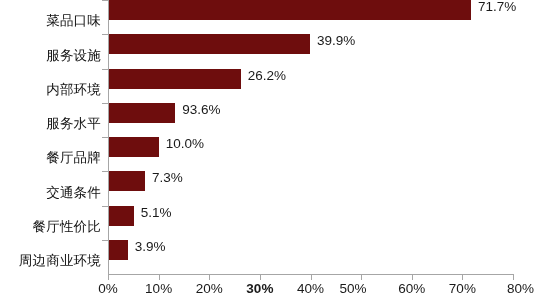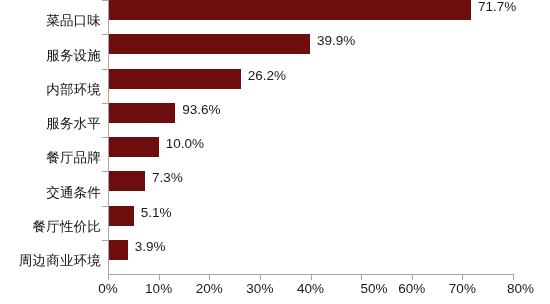--- a/index.html
+++ b/index.html
@@ -229,21 +229,21 @@
       <div class="x-tick" style="left: 310.5px;"></div>
       <div class="x-tick" style="left: 361.125px;"></div>
       <div class="x-tick" style="left: 411.75px;"></div>
       <div class="x-tick" style="left: 462.375px;"></div>
       <div class="x-tick" style="left: 513px;"></div>
     </div>
   <div class="x-labels">
       <div class="x-label" style="left: 108px;">0%</div>
       <div class="x-label" style="left: 158.625px;">10%</div>
       <div class="x-label" style="left: 209.25px;">20%</div>
-      <div class="x-label" style="left: 259.875px;">30%</div>
+      <div class="x-label" style="left: 259.875px; font-weight: bold;">30%</div>
       <div class="x-label" style="left: 310.5px;">40%</div>
-      <div class="x-label" style="left: 374px;">50%</div>
+      <div class="x-label" style="left: 353px;">50%</div>
       <div class="x-label" style="left: 411.75px;">60%</div>
       <div class="x-label" style="left: 462.375px;">70%</div>
       <div class="x-label" style="left: 513px; padding-left: 15px;">80%</div>
     </div>
 
 </div>
 
 </body></html>

